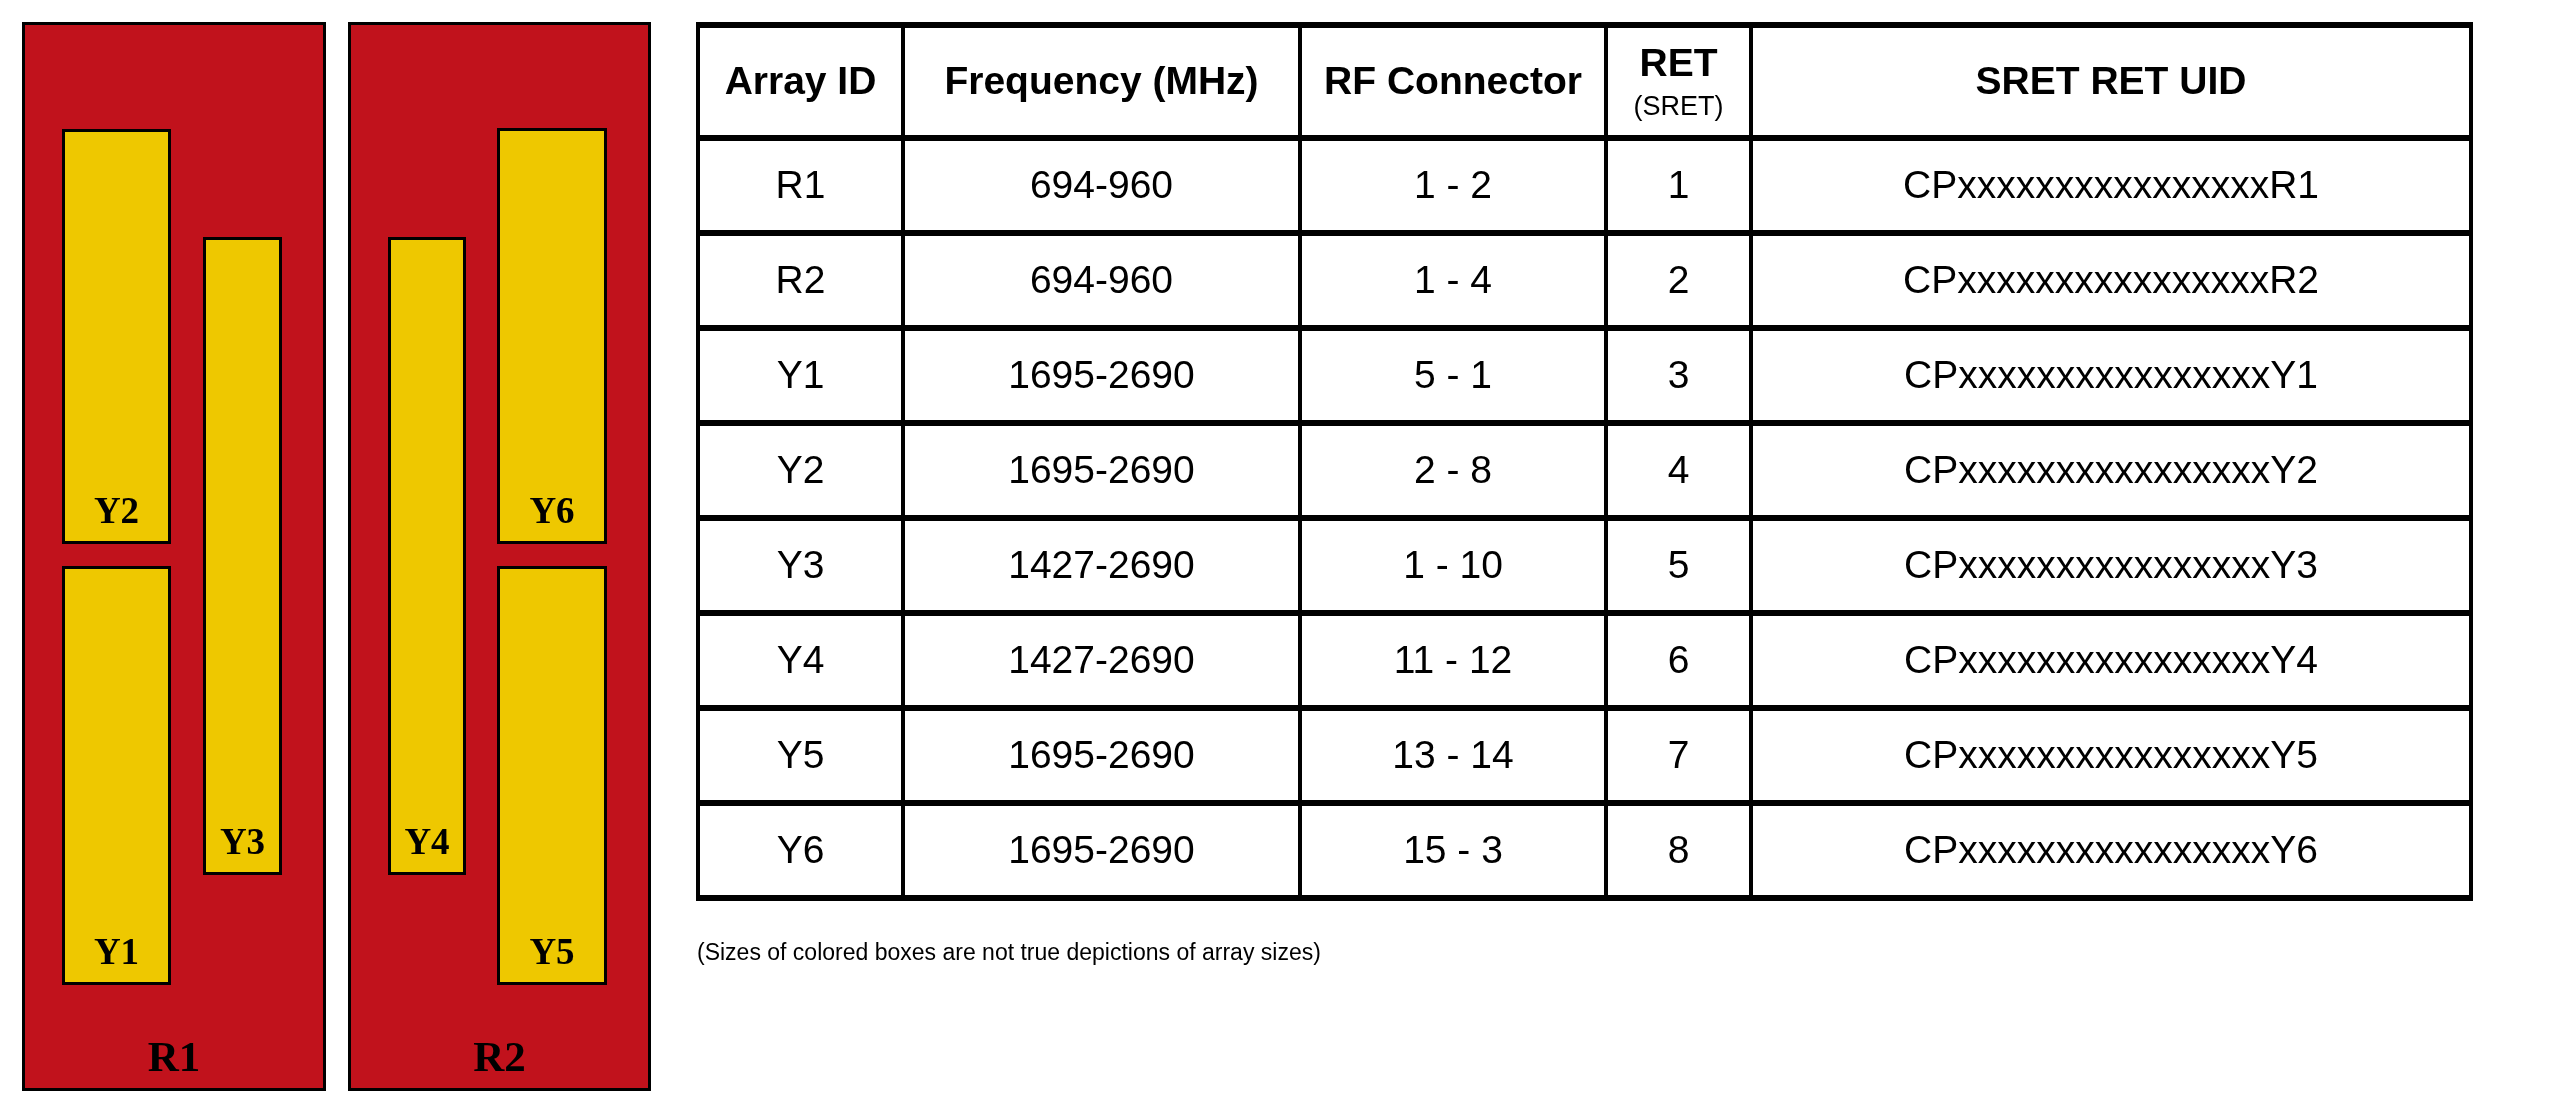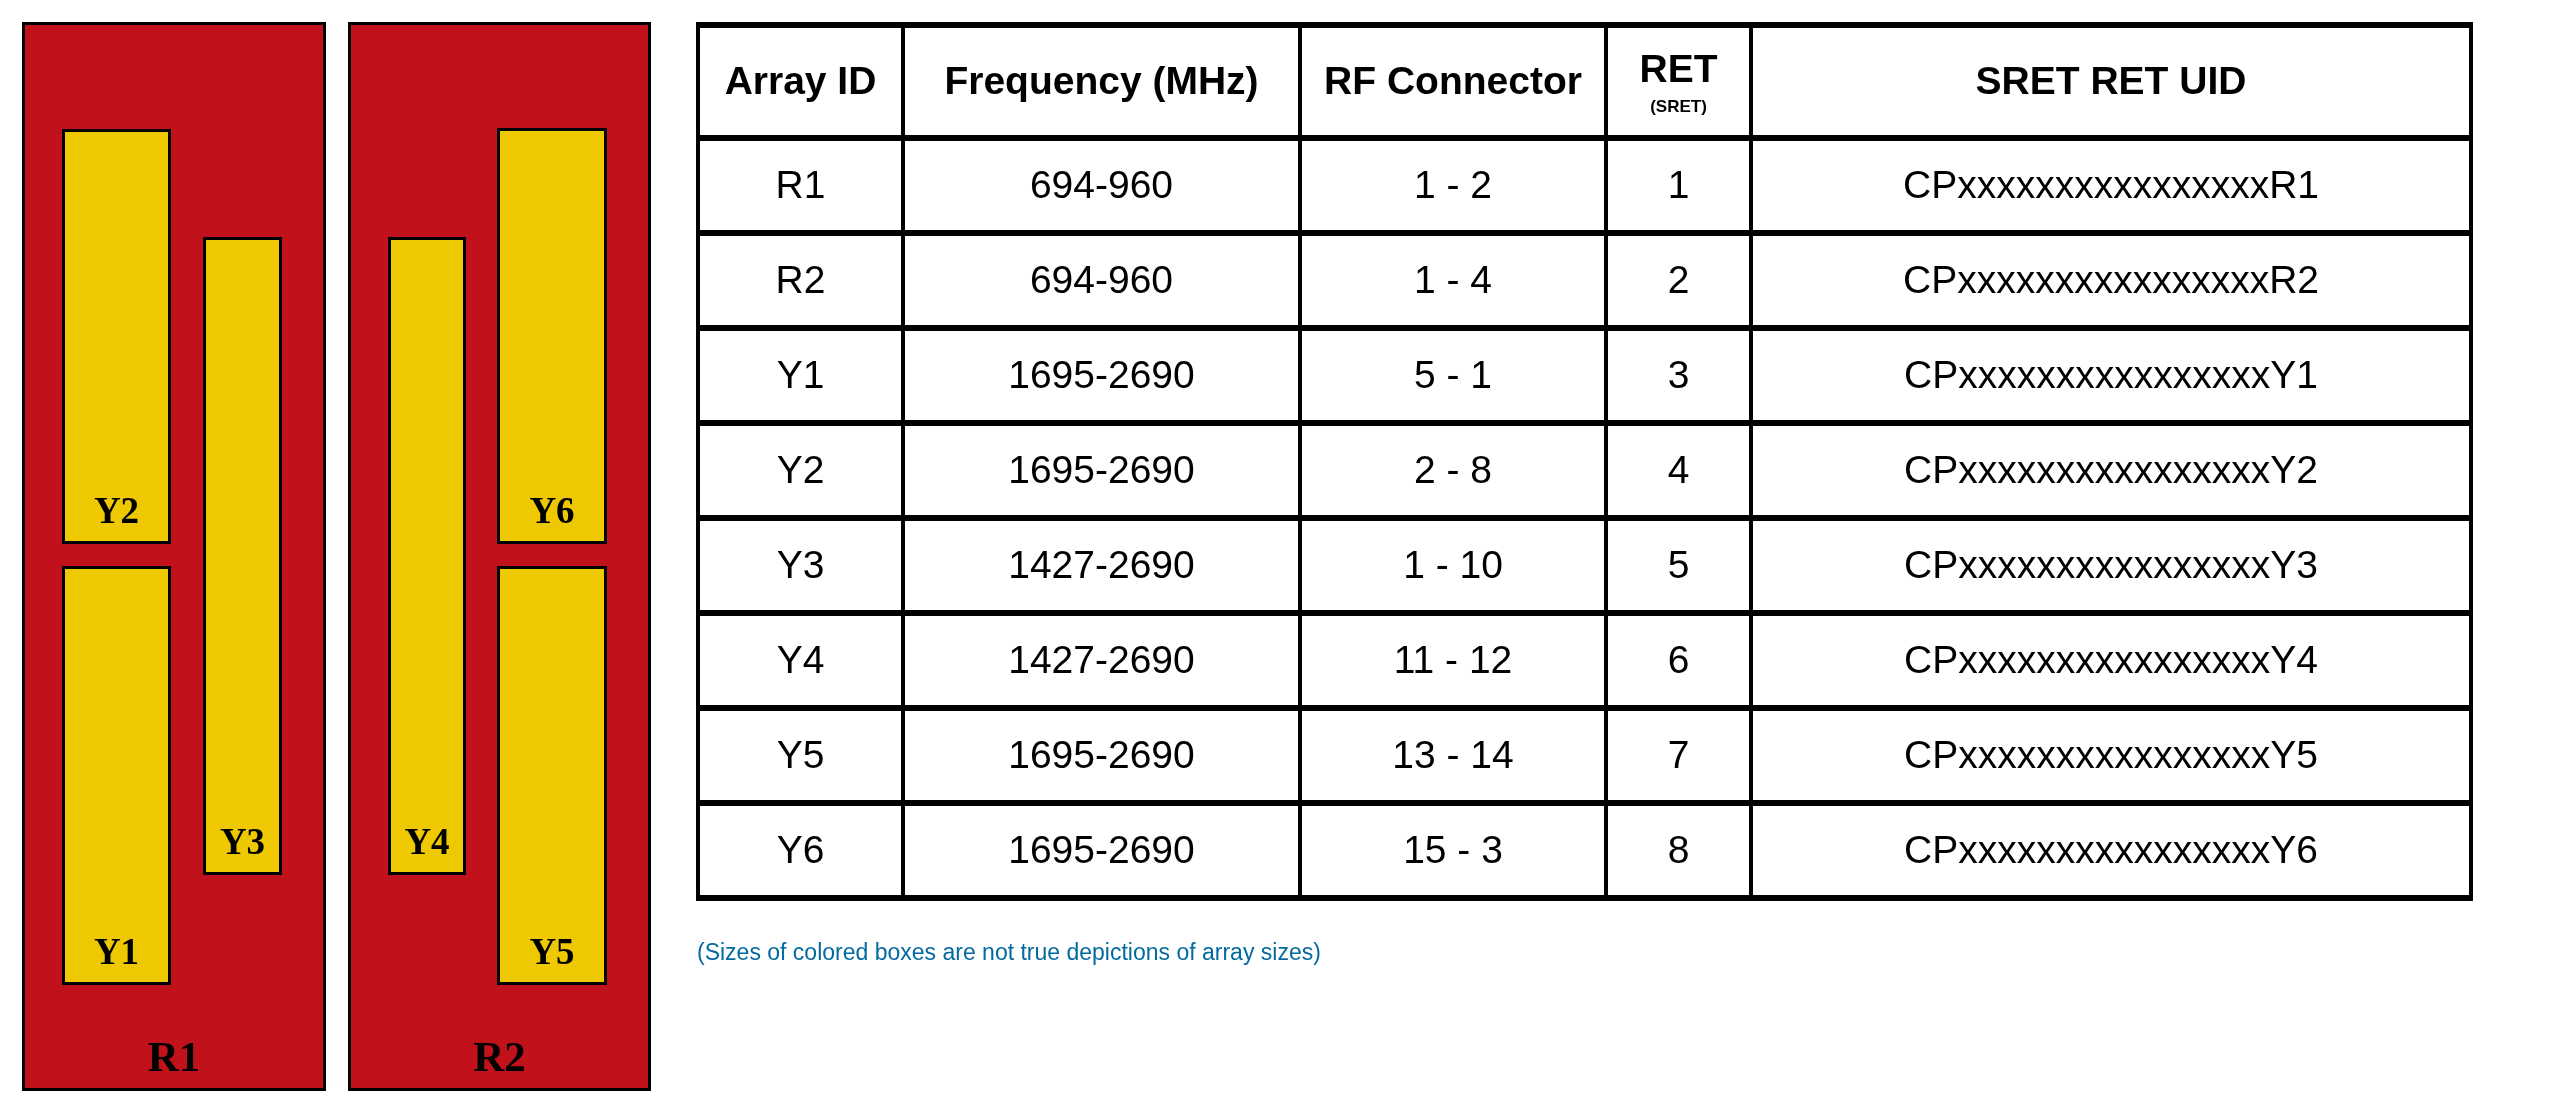--- a/index.html
+++ b/index.html
@@ -87,34 +87,34 @@
     background: #ffffff;
     overflow: hidden;
   }
   #spec-table thead tr { height: 113px; }
   #spec-table tbody tr { height: 95px; }
   #spec-table th {
     font-weight: 600;
   }
   .ret-sub {
     display: block;
-    font-size: 17px;
-    font-weight: bold;
+    font-size: 27px;
+    font-weight: normal;
     margin-top: 2.2px;
   }
   td.cell-id.red    { background: var(--color-red, #C1121C); }
   td.cell-id.yellow { background: var(--color-yellow, #EEC800); }
 
   
   #note {
     position: absolute;
     left: 697px;
     top: 939px;
     font-size: 23px;
-    color: #0369a1;
+    color: #000000;
     white-space: nowrap;
   }
 </style>
 </head>
 <body>
 
 <div class="panel" id="panel-r1">
   <div class="array-box box-y2">
     <span class="array-label">Y2</span>
   </div>

